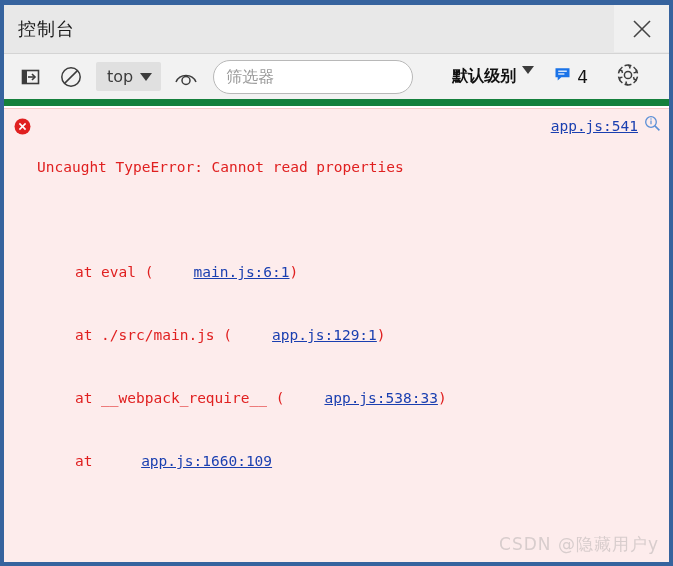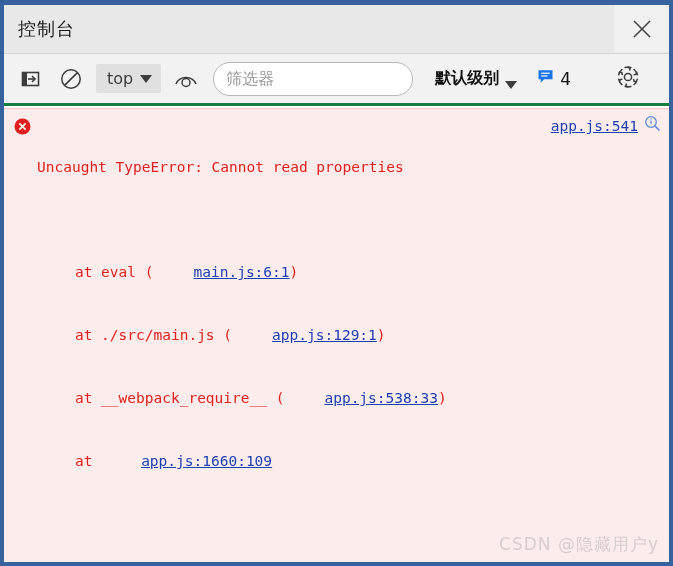--- a/index.html
+++ b/index.html
@@ -58,21 +58,21 @@
     justify-content: center;
     cursor: pointer;
   }
   #close-btn svg { display:block; }
 
   
   #toolbar {
     height: 52px;
     flex: 0 0 52px;
     background: #f2f2f2;
-    border-bottom: 3px solid #15803d;
+    border-bottom: 7px solid #15803d;
     display: flex;
     align-items: center;
     padding: 0 24px 0 12px;
     box-sizing: border-box;
     gap: 10px;
   }
   .tb-icon {
     width: 30px; height: 30px;
     display: flex; align-items: center; justify-content: center;
     cursor: pointer;
@@ -111,25 +111,25 @@
     box-sizing: border-box;
     color: #222;
     font-family: "DejaVu Sans", "Liberation Sans", sans-serif;
     outline: none;
     margin: 0 6px 0 2px;
     max-width: 200px;
   }
   #filter-input::placeholder { color: #9a9a9a; }
   #level-select {
     display: flex;
-    align-items: flex-end;
+    align-items: flex-start;
     gap: 6px;
     cursor: pointer;
     flex: 0 0 auto;
-    margin-left: 6px;
+    margin-left: 23px;
   }
   #level-select .lvl-label {
     font-size: 16px;
     color: #111;
     font-weight: bold;
     font-family: "DejaVu Sans", "Liberation Sans", sans-serif;
   }
   #msg-count {
     display: flex;
     align-items: center;

